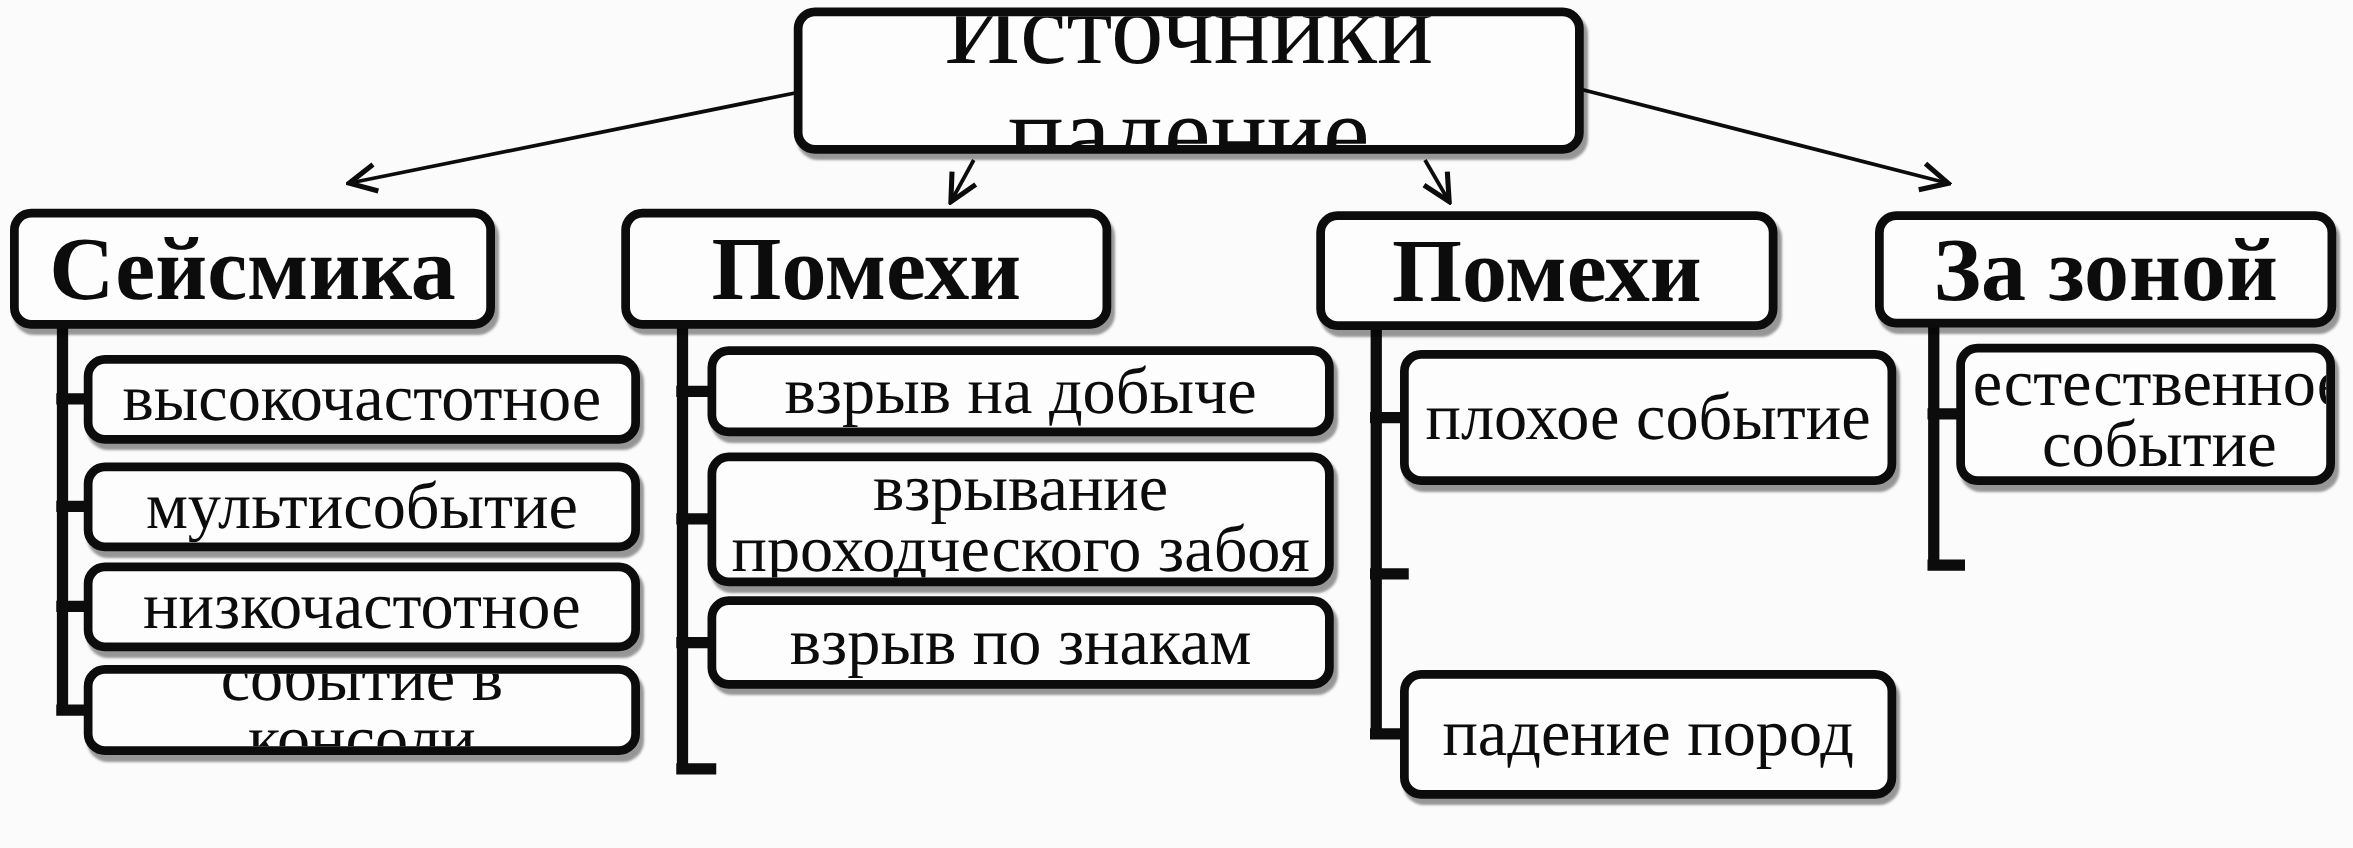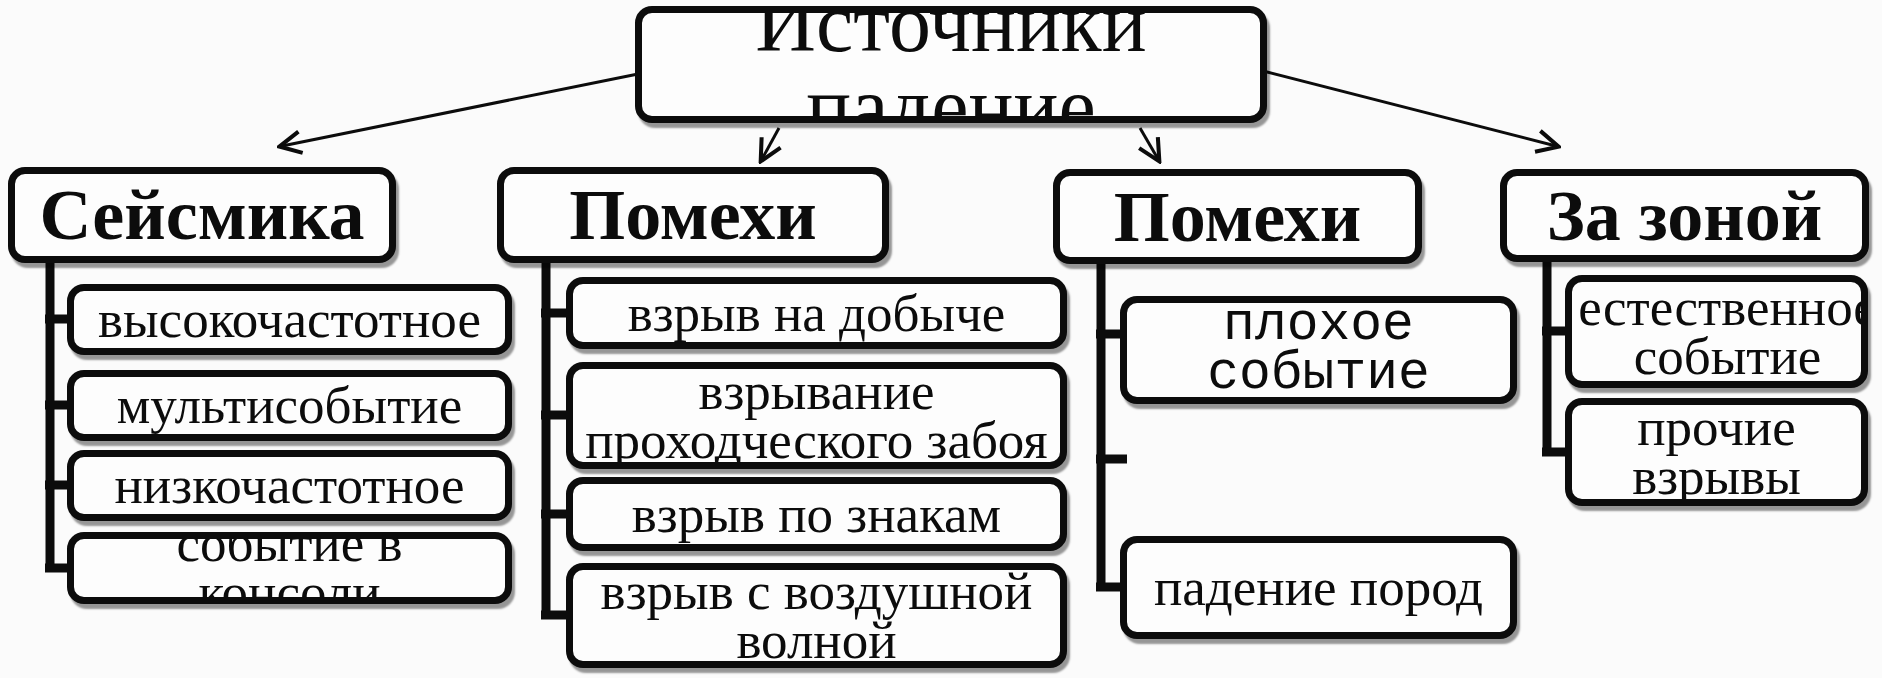--- a/index.html
+++ b/index.html
@@ -52,21 +52,21 @@
   #c11 { left: 67px; top: 284px; width: 445px; height: 71px; text-align: center; }
   #c12 { left: 67px; top: 370px; width: 445px; height: 71px; }
   #c13 { left: 67px; top: 450px; width: 445px; height: 71px; }
   #c14 { left: 67px; top: 532px; width: 445px; height: 72px; }
 
   #c21 { left: 566px; top: 277px; width: 501px; height: 72px; }
   #c22 { left: 566px; top: 362px; width: 501px; height: 107px; }
   #c23 { left: 566px; top: 477px; width: 501px; height: 74px; }
   #c24 { left: 566px; top: 563px; width: 501px; height: 105px; }
 
-  #c31 { left: 1120px; top: 296px; width: 397px; height: 108px; font-family: Liberation Mono, monospace; }
+  #c31 { left: 1120px; top: 280px; width: 397px; height: 108px; }
   #c32 { left: 1120px; top: 403px; width: 397px; height: 112px; }
   #c33 { left: 1120px; top: 536px; width: 397px; height: 103px; }
 
   #c41 { left: 1565px; top: 275px; width: 303px; height: 113px; padding-left: 28px; }
   #c42 { left: 1565px; top: 398px; width: 303px; height: 108px; }
 </style>
 </head>
 <body>
 
 <div class="stage">
@@ -102,24 +102,20 @@
 
   <div id="c11" class="node leaf-node">высокочастотное</div>
   <div id="c12" class="node leaf-node">мультисобытие</div>
   <div id="c13" class="node leaf-node">низкочастотное</div>
   <div id="c21" class="node leaf-node">взрыв на добыче</div>
 
   <div id="c14" class="node leaf-node">событие в консоли</div>
   <div id="c22" class="node leaf-node">взрывание
 проходческого забоя</div>
   <div id="c23" class="node leaf-node">взрыв по знакам</div>
-  <div id="c24" class="node leaf-node">взрыв с воздушной
-волной</div>
 
   <div id="c31" class="node leaf-node">плохое событие</div>
   <div id="c33" class="node leaf-node">падение пород</div>
 
   <div id="c41" class="node leaf-node">естественное
 событие</div>
-  <div id="c42" class="node leaf-node">прочие
-взрывы</div>
 
 </div>
 
 </body></html>

